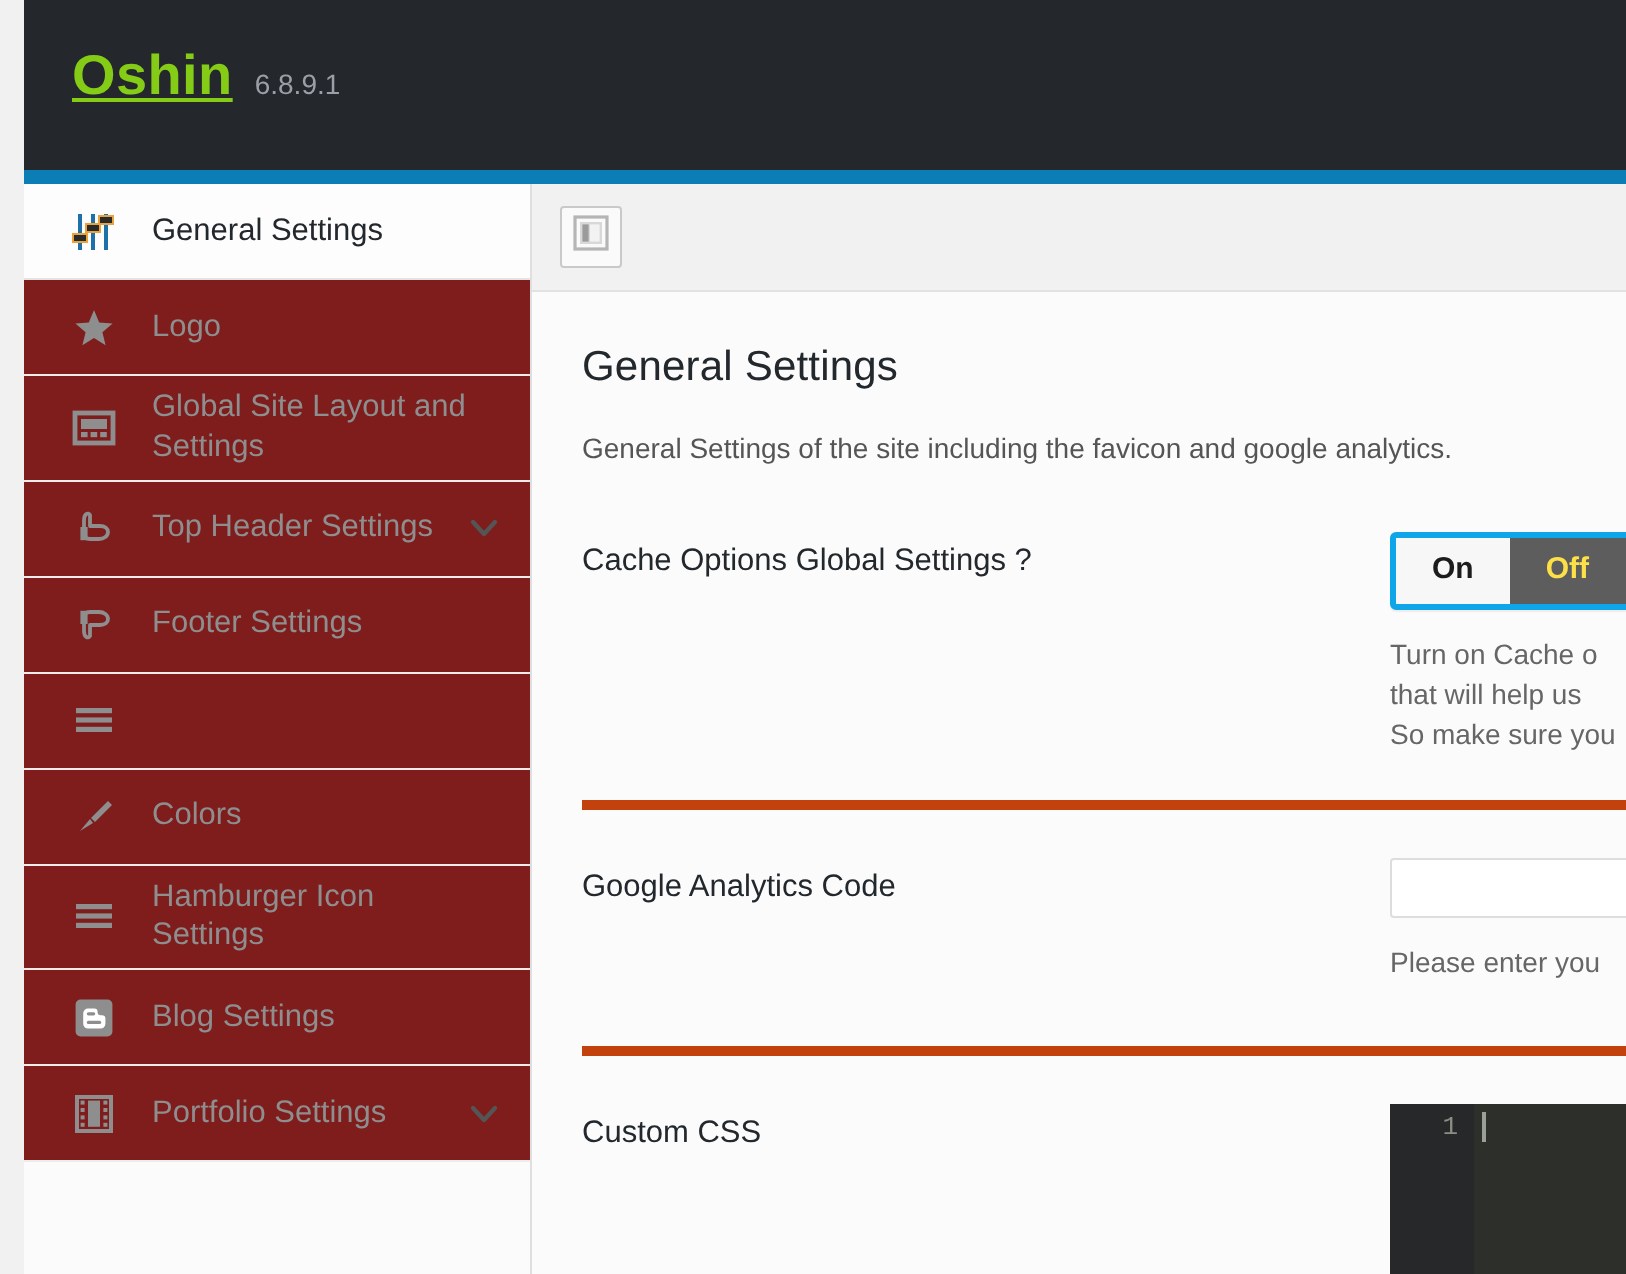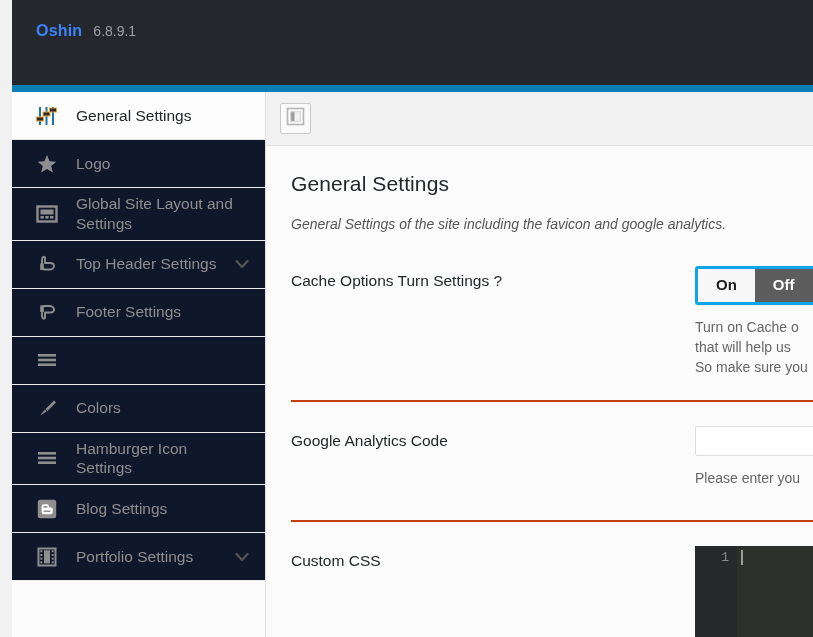--- a/index.html
+++ b/index.html
@@ -30,24 +30,25 @@
     height: 85px;
     background: #24282d;
     box-sizing: border-box;
   }
   .opt-header-inner {
     display: flex;
     align-items: baseline;
     padding: 22px 0 0 24px;
   }
   .opt-title {
-    color: #3b82f6;
-    font-size: 16px;
+    color: #84cc16;
+    font-size: 28px;
     font-weight: bold;
     letter-spacing: .2px;
+    text-decoration: underline;
   }
   .opt-version {
     color: #9aa0a6;
     font-size: 14px;
     margin-left: 11px;
     font-weight: normal;
   }
   .opt-blue-bar {
     position: absolute;
     left: 12px;
@@ -69,21 +70,21 @@
     box-sizing: border-box;
     overflow: hidden;
   }
   .nav-item {
     display: flex;
     align-items: center;
     min-height: 48px;
     padding: 6px 14px 6px 22px;
     box-sizing: border-box;
     border-bottom: 1px solid #ececec;
-    background: #0f172a;
+    background: #7f1d1d;
     color: #8e8e8e;
     font-size: 15.5px;
     position: relative;
     cursor: pointer;
   }
   .nav-item.active {
     background: #fdfdfd;
     color: #23282d;
     border-bottom-color: #e3e3e3;
   }
@@ -150,28 +151,27 @@
     font-size: 21px;
     color: #23282d;
     font-weight: normal;
     margin: 0 0 20px 0;
     letter-spacing: .1px;
   }
   .panel-desc {
     font-size: 14px;
     color: #555;
     margin: 0 0 34px 0;
-    font-style: italic;
   }
 
   .field-row {
     display: flex;
     align-items: flex-start;
     padding: 0 0 22px 0;
-    border-top: 2px solid #c2410c;
+    border-top: 5px solid #c2410c;
     padding-top: 24px;
     min-height: 72px;
   }
   .field-row.first { border-top: none; padding-top: 0; }
   .field-label {
     width: 404px;
     min-width: 404px;
     font-size: 15.5px;
     color: #23282d;
     padding-top: 6px;
@@ -193,21 +193,21 @@
     font-size: 15px;
     font-weight: bold;
     line-height: 1.25;
   }
   .switch .on {
     background: #f7f7f7;
     color: #1c1c1c;
   }
   .switch .off {
     background: #5d5d5d;
-    color: #ffffff;
+    color: #fde047;
   }
   .field-help {
     margin-top: 12px;
     font-size: 14px;
     color: #666;
     line-height: 1.45;
     width: 300px;
   }
 
   .text-input {
@@ -416,21 +416,21 @@
           </svg>
         </span>
       </div>
     </div>
 
     <div class="panel">
       <h2 class="panel-title">General Settings</h2>
       <p class="panel-desc">General Settings of the site including the favicon and google analytics.</p>
 
       <div class="field-row first">
-        <div class="field-label">Cache Options Turn Settings ?</div>
+        <div class="field-label">Cache Options Global Settings ?</div>
         <div class="field-ctrl">
           <div class="switch">
             <span class="on">On</span>
             <span class="off">Off</span>
           </div>
           <div class="field-help" style="white-space:pre-line;">Turn on Cache o
 that will help us 
 So make sure you</div>
         </div>
       </div>

